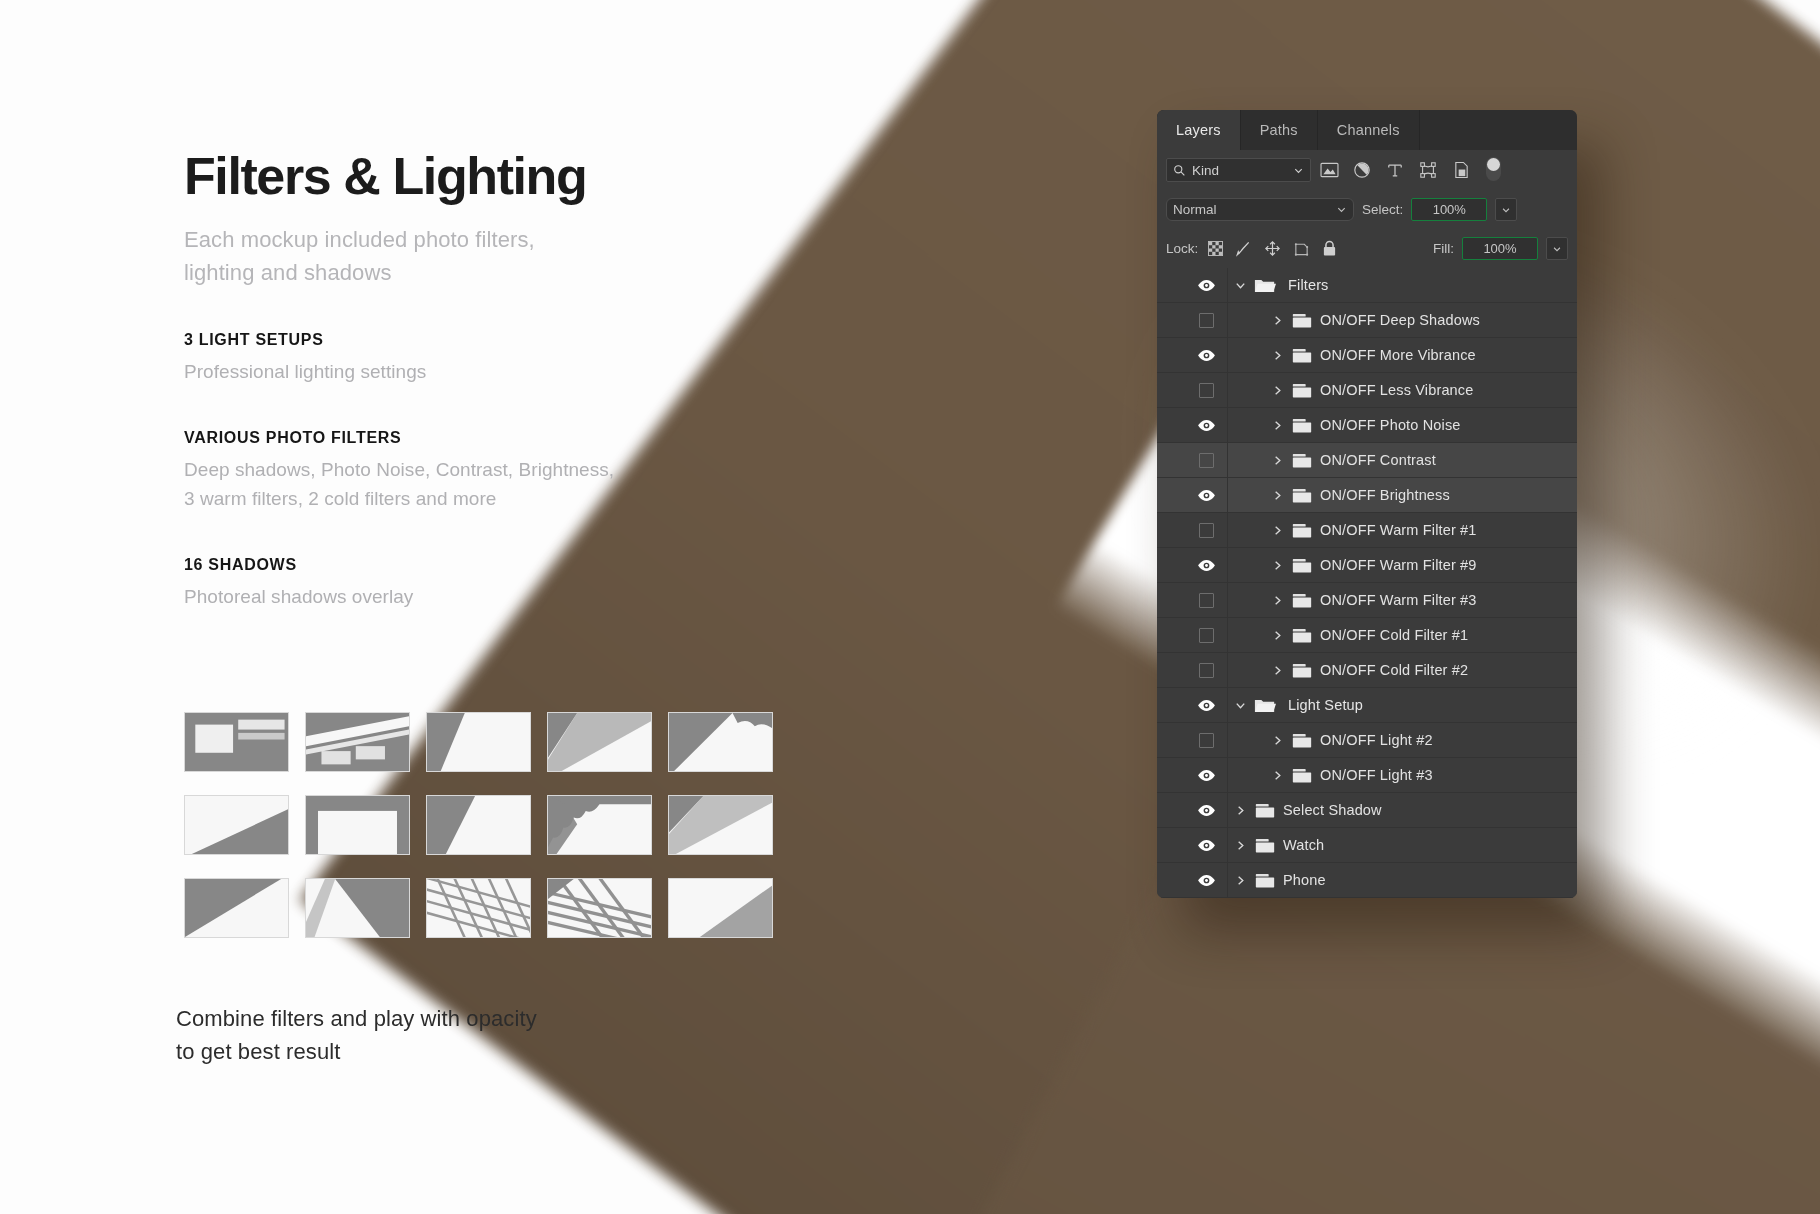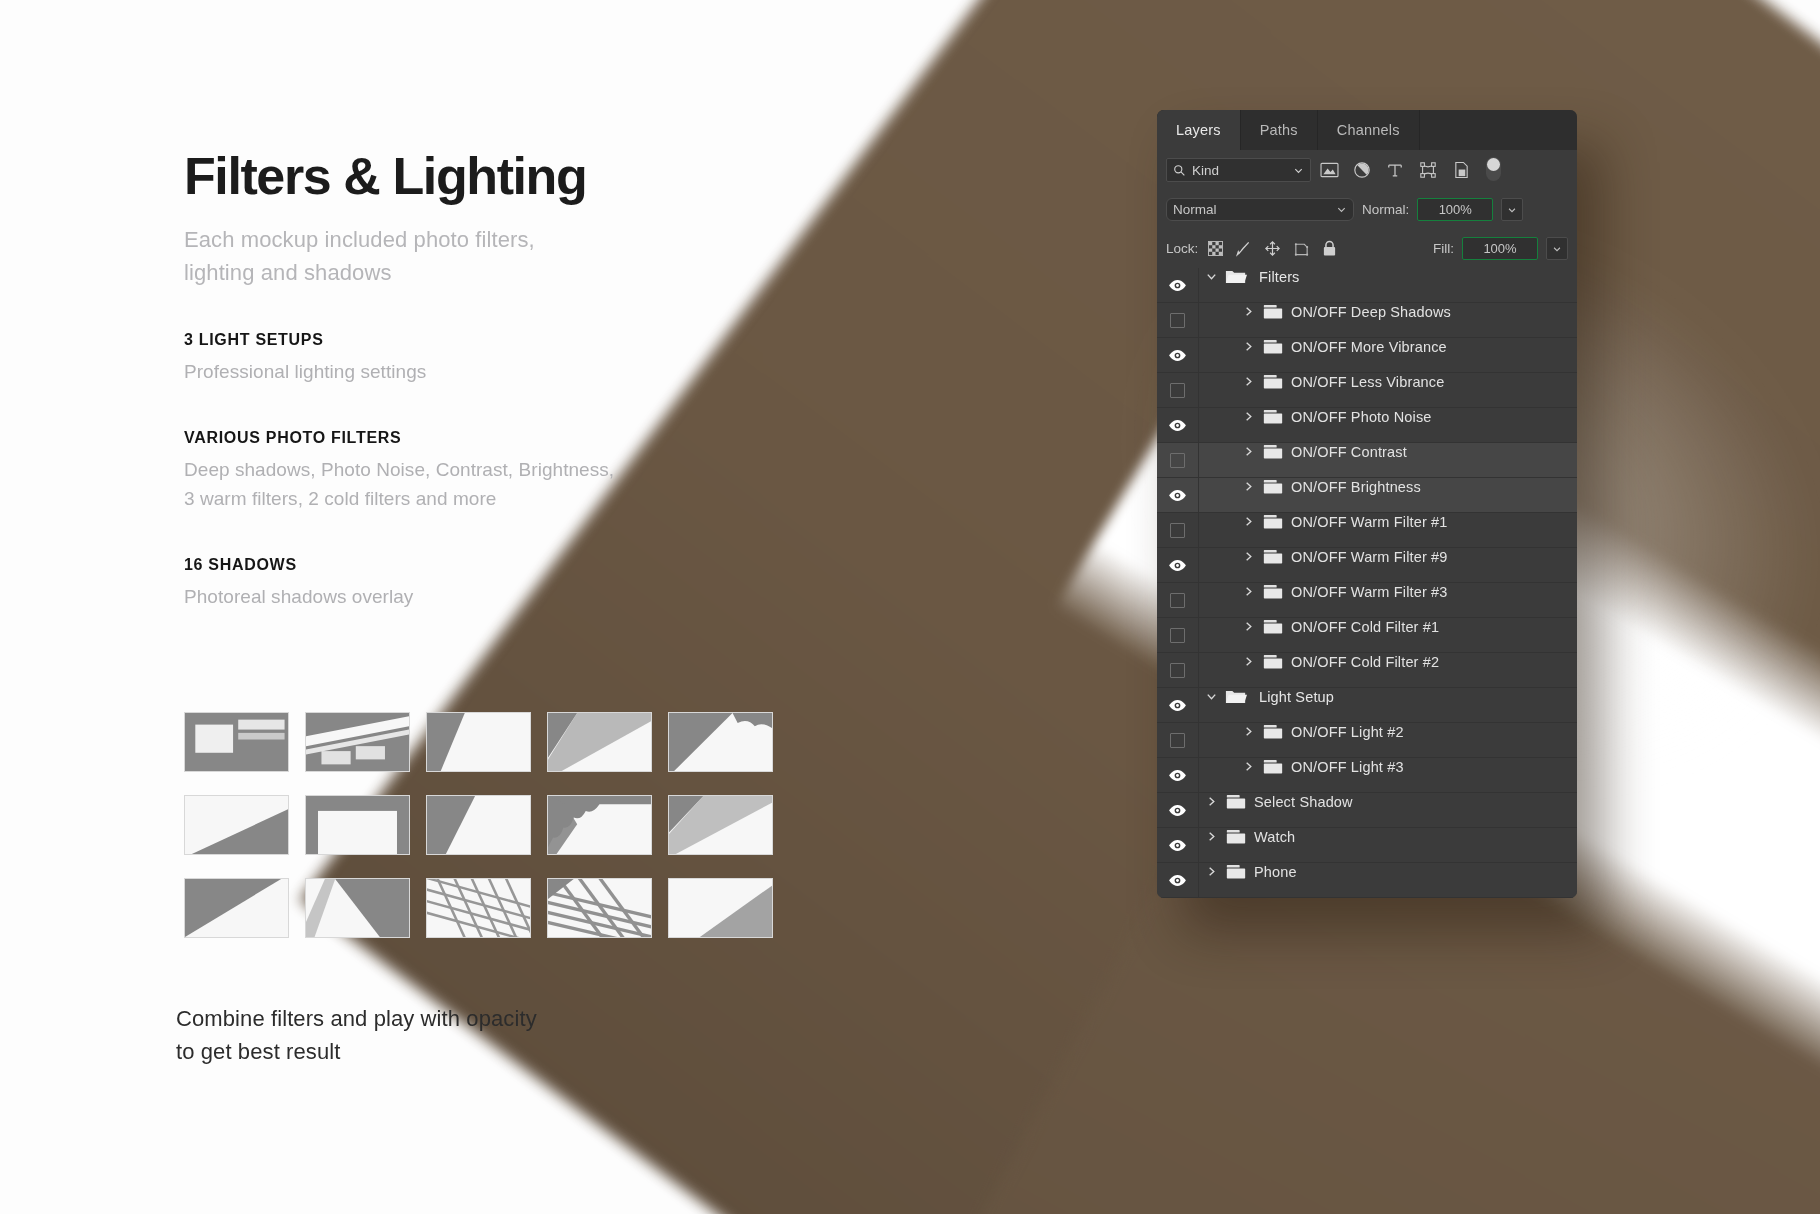--- a/index.html
+++ b/index.html
@@ -245,24 +245,25 @@
     display: flex; align-items: center; justify-content: center;
   }
   .lock-label { margin-right: 2px; }
   .lock-icons { display: flex; align-items: center; gap: 12px; }
   .lock-spacer { flex: 1; }
 
   
   .ps-layers { background: #3b3b3b; }
   .layer-row {
     display: flex;
-    align-items: flex-start;
+    align-items: center;
     height: 35px;
     border-bottom: 1px solid #333333;
     position: relative;
+    padding-left: 29px;
   }
   .layer-row.lit { background: #464646; }
   .eye-cell {
     width: 42px; height: 100%;
     display: flex; align-items: center; justify-content: center;
     border-right: 1px solid #333333;
     flex: 0 0 42px;
   }
   .checkbox-empty {
     width: 15px; height: 15px;
@@ -533,21 +534,21 @@
 
     <div class="ps-blendrow">
       <div class="blend-select">
         <span class="label">Normal</span>
         <span>
           <svg width="11" height="11" viewBox="0 0 12 12" fill="none" stroke="#bdbdbd" stroke-width="1.3">
             <polyline points="2.5,4.5 6,8 9.5,4.5"></polyline>
           </svg>
         </span>
       </div>
-      <span class="opacity-label">Normal:</span>
+      <span class="opacity-label">Select:</span>
       <div class="num-field">100%</div>
       <div class="stepper">
         <svg width="10" height="10" viewBox="0 0 12 12" fill="none" stroke="#bdbdbd" stroke-width="1.3">
           <polyline points="2.5,4.5 6,8 9.5,4.5"></polyline>
         </svg>
       </div>
     </div>
 
     <div class="ps-lockrow">
       <span class="lock-label">Lock:</span>

